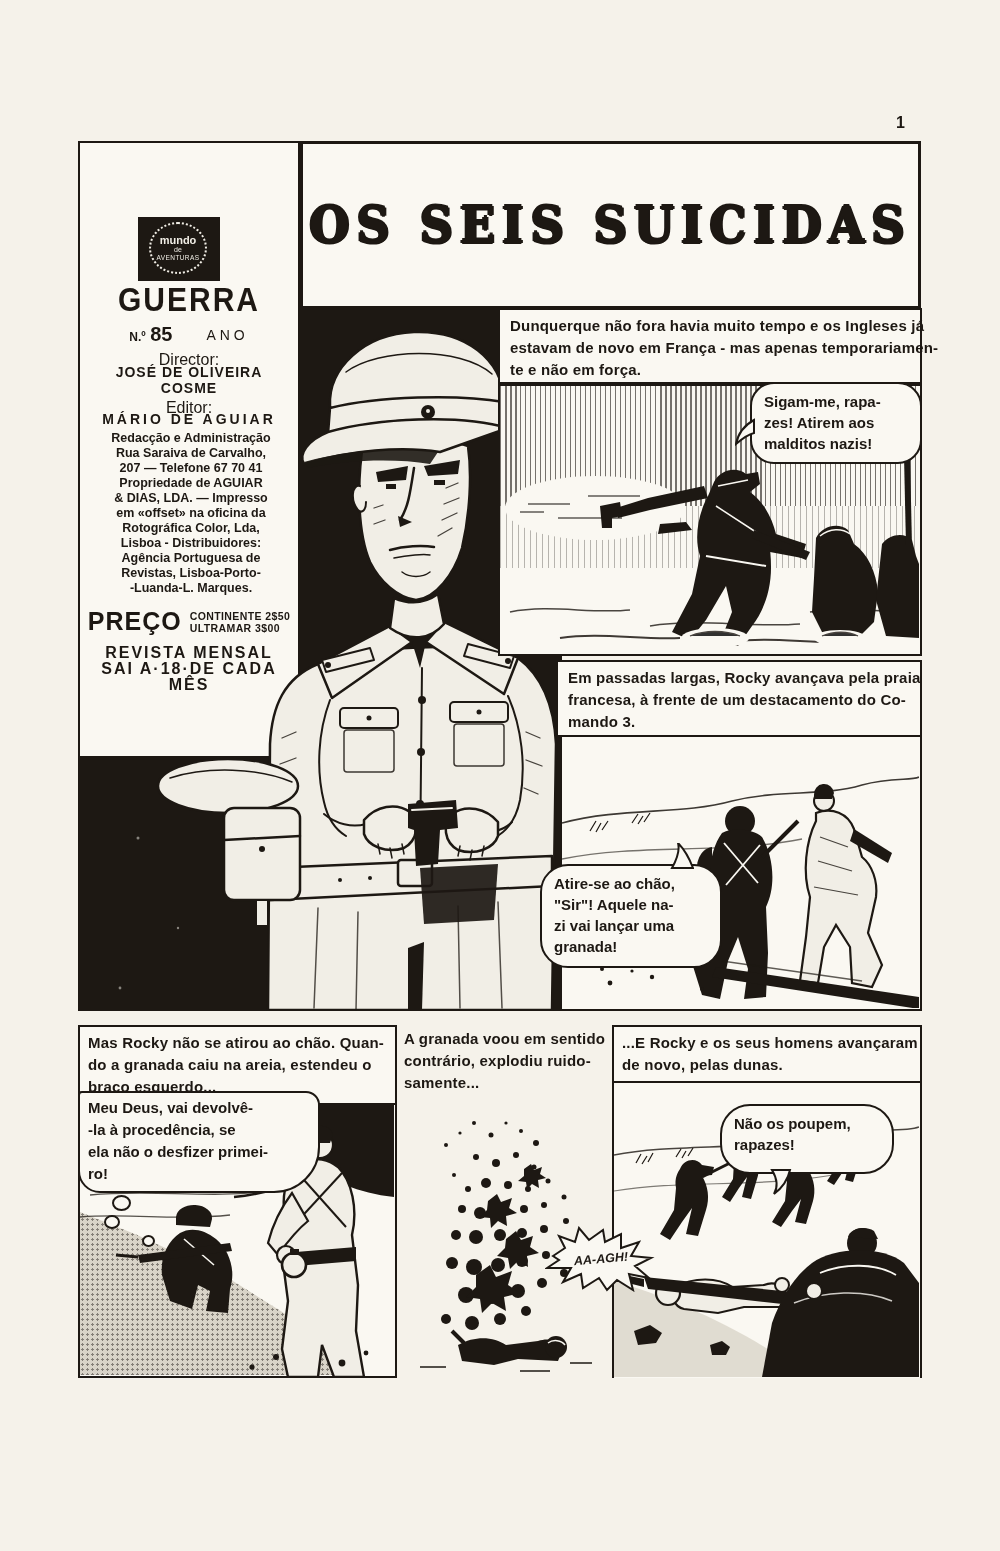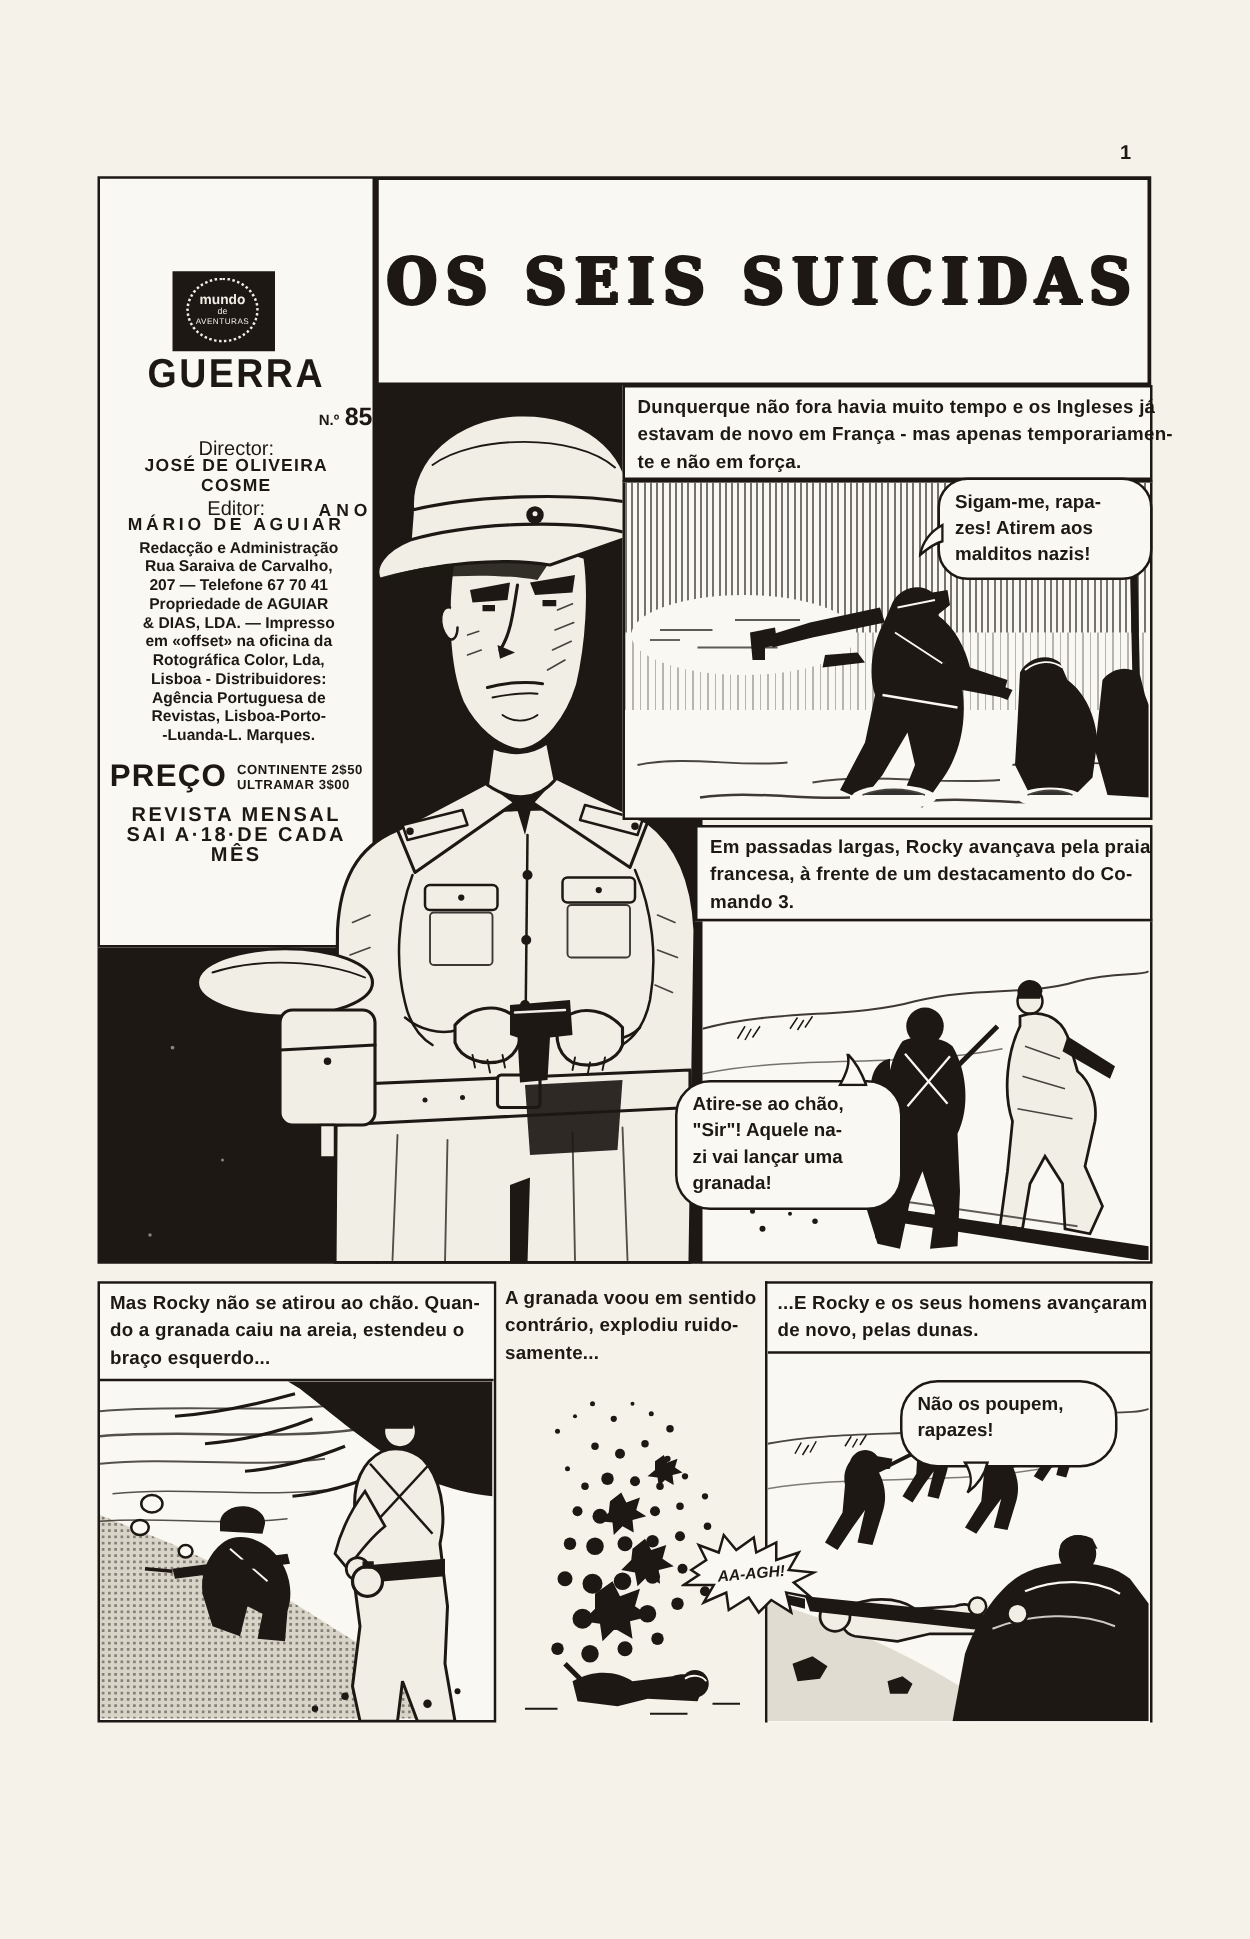--- a/index.html
+++ b/index.html
@@ -18,24 +18,24 @@
   .info-box{left:78px;top:141px;width:222px;height:617px;border:2px solid var(--ink);
     background:var(--box);box-sizing:border-box;}
   .logo-box{left:58px;top:74px;width:82px;height:64px;background:var(--ink);}
   .logo-circle{left:11px;top:5px;width:58px;height:52px;border:2px dotted #f1eee6;border-radius:50%;
     display:flex;flex-direction:column;align-items:center;justify-content:center;color:#f1eee6;box-sizing:border-box;}
   .logo-l1{font-size:11px;font-weight:bold;line-height:11px;}
   .logo-l2{font-size:7px;line-height:8px;}
   .logo-l3{font-size:6.5px;line-height:8px;letter-spacing:.4px;}
   .mast-title{left:0;top:140px;width:100%;text-align:center;font-size:30px;font-weight:bold;
     letter-spacing:2px;transform:scaleY(1.08);}
-  .issue-row{left:0;top:180px;width:100%;display:flex;justify-content:center;align-items:flex-end;gap:54px;flex-direction:column;}
+  .issue-row{left:0;top:180px;width:100%;display:flex;justify-content:center;align-items:center;gap:34px;}
   .issue-no{font-size:12px;font-weight:bold;}
   .issue-num{font-size:20px;font-weight:bold;}
-  .issue-ano{font-size:14px;letter-spacing:4px;font-weight:bold;}
+  .issue-ano{font-size:14px;letter-spacing:4px;font-weight:normal;}
   .small-label{left:0;width:100%;text-align:center;font-size:16px;font-weight:normal;}
   .name-line{left:0;width:100%;text-align:center;font-size:14px;font-weight:bold;letter-spacing:1px;}
   .editor-name{letter-spacing:3px;}
   .address{left:10px;top:288px;width:202px;text-align:center;}
   .address div{font-size:12.5px;font-weight:bold;line-height:15px;white-space:nowrap;}
   .price-row{left:0;top:464px;width:100%;display:flex;justify-content:center;align-items:center;gap:8px;}
   .price-word{font-size:25px;font-weight:bold;letter-spacing:1px;}
   .price-col div{font-size:10.5px;font-weight:bold;line-height:12px;letter-spacing:.4px;}
   .monthly{left:0;top:502px;width:100%;text-align:center;font-size:16px;font-weight:bold;
     letter-spacing:2px;line-height:16px;}
@@ -452,20 +452,26 @@
         <rect x="210" y="144" width="9" height="6" fill="#1d1813"></rect>
       </g>
 
       <g fill="#1d1813">
         <circle cx="196" cy="252" r="3"></circle>
           <circle cx="262" cy="258" r="3.4"></circle>
           <circle cx="286" cy="248" r="2.4"></circle>
         <circle cx="172" cy="262" r="2.6"></circle>
       </g>
     </svg>
+    <div class="thought">
+      <div class="cap-line">Meu Deus, vai devolvê-</div>
+      <div class="cap-line">-la à procedência, se</div>
+      <div class="cap-line">ela não o desfizer primei-</div>
+      <div class="cap-line">ro!</div>
+    </div>
     <div class="thought-dot" style="left:32px;top:168px;width:15px;height:12px;"></div>
     <div class="thought-dot" style="left:24px;top:188px;width:12px;height:10px;"></div>
     <div class="thought-dot" style="left:62px;top:208px;width:9px;height:8px;"></div>
   </div>
 
   <div class="abs panelB">
     <div class="caption captionB">
       <div class="cap-line">A granada voou em sentido</div>
       <div class="cap-line">contrário, explodiu ruido-</div>
       <div class="cap-line">samente...</div>

